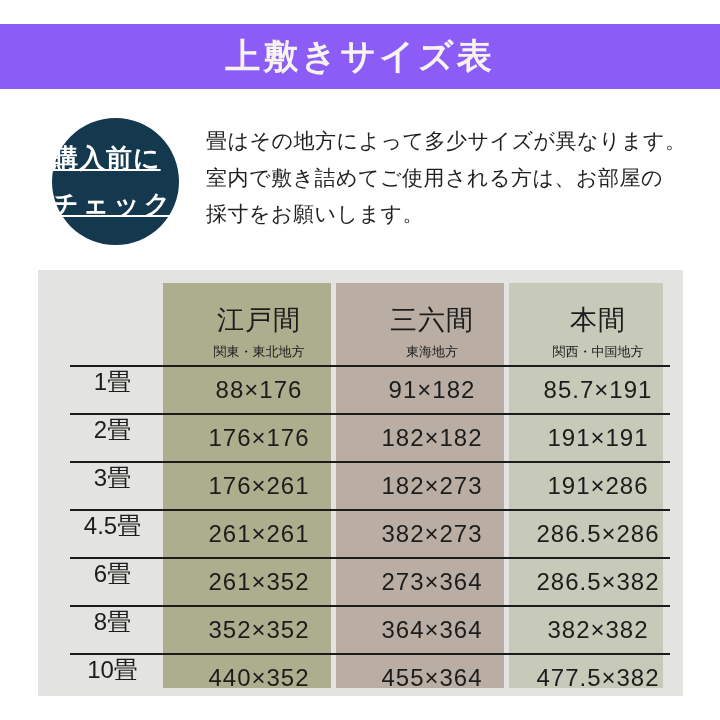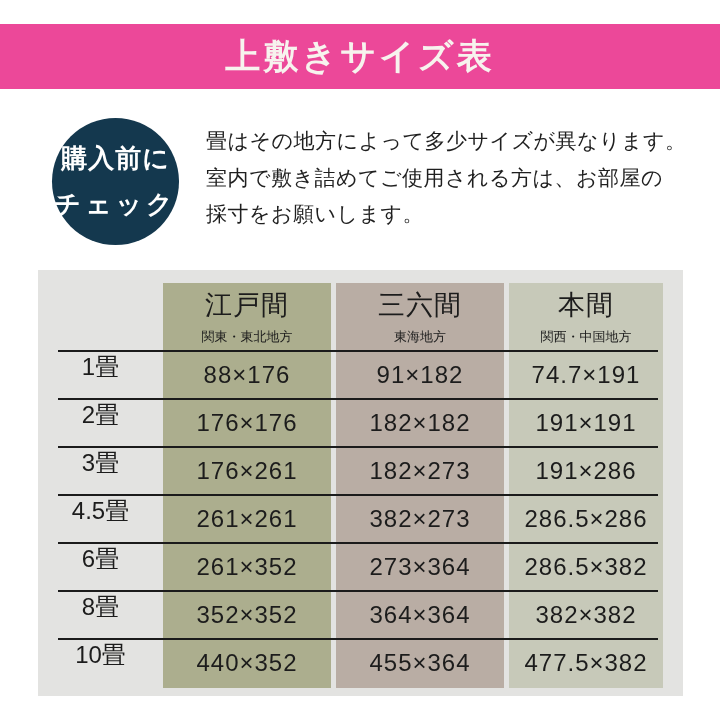--- a/index.html
+++ b/index.html
@@ -18,22 +18,23 @@
     display:flex; align-items:center; justify-content:center;
   }
   .title-bar .title-text {
     color:#f7f3ee; font-size:35px; font-weight:bold; letter-spacing:3px;
   }
 
   
   .check-badge {
     position:absolute; left:52px; top:118px; width:127px; height:127px;
     border-radius:50%; background:#14384e;
-    display:flex; flex-direction:column; align-items:center; justify-content:center;
+    display:flex; flex-direction:column; align-items:flex-start; justify-content:center;
     color:#ffffff;
+    text-decoration:underline;
   }
   .check-badge .badge-line1 { font-size:26px; font-weight:bold; letter-spacing:1px; }
   .check-badge .badge-line2 { font-size:26px; font-weight:bold; letter-spacing:4px; margin-top:11px; }
 
   
   .intro {
     position:absolute; left:206px; top:123px; width:502px;
     font-size:21px; line-height:36.5px; letter-spacing:0.5px; color:#1f1f1f;
   }
   .intro div { white-space:nowrap; }
@@ -41,21 +42,21 @@
   
   .size-table {
     position:absolute; left:38px; top:270px; width:645px; height:426px;
     background:#e3e3e1;
   }
   .stripe { position:absolute; top:13px; height:405px; z-index:0; }
   .stripe.c0 { left:125px; width:168px; }
   .stripe.c1 { left:298px; width:168px; }
   .stripe.c2 { left:471px; width:154px; }
 
-  .rows { position:absolute; left:0; top:0; width:100%; padding-top:12px; z-index:1; }
+  .rows { position:absolute; left:12px; top:0; width:100%; padding-top:27px; z-index:1; }
   .trow { position:relative; display:flex; height:48px; }
   .trow.header { height:69px; }
   .cell-label { width:125px; display:flex; align-items:flex-start; justify-content:center; }
   .cell  { width:168px; display:flex; align-items:center; justify-content:center; }
   .cgap  { width:5px; }
   .cell.last { width:154px; }
   .header .cell { flex-direction:column; justify-content:center; }
 
   .col-name   { font-size:27px; color:#1c1c1c; letter-spacing:1px; }
   .col-region { font-size:13px; color:#1c1c1c; margin-top:5px; }
@@ -63,21 +64,21 @@
   .size-value { font-size:24px; color:#1c1c1c; letter-spacing:1px; }
 
   .hline {
     position:absolute; bottom:-1px; left:20px; width:600px; height:2px;
     background:#1b1b1b; z-index:2;
   }
 </style>
 </head>
 <body>
 
-<div class="title-bar" style="background: #ec4899;">
+<div class="title-bar" style="background: #8b5cf6;">
   <span class="title-text" style="color: rgb(247, 243, 238);">上敷きサイズ表</span>
 </div>
 
 <div class="check-badge" style="background: rgb(20, 56, 78); color: rgb(255, 255, 255);">
   <span class="badge-line1">購入前に</span>
   <span class="badge-line2">チェック</span>
 </div>
 
 <div class="intro">
   <div>畳はその地方によって多少サイズが異なります。</div>
@@ -116,21 +117,21 @@
     </div>
     <div class="cell">
       <span class="size-value">88×176</span>
     </div>
     <div class="cgap"></div>
     <div class="cell">
       <span class="size-value">91×182</span>
     </div>
     <div class="cgap"></div>
     <div class="cell last">
-      <span class="size-value">74.7×191</span>
+      <span class="size-value">85.7×191</span>
     </div>
     <div class="hline" style="background: rgb(27, 27, 27);"></div>
   </div>
 
   <div class="trow">
     <div class="cell-label">
       <span class="row-label">2畳</span>
     </div>
     <div class="cell">
       <span class="size-value">176×176</span>

